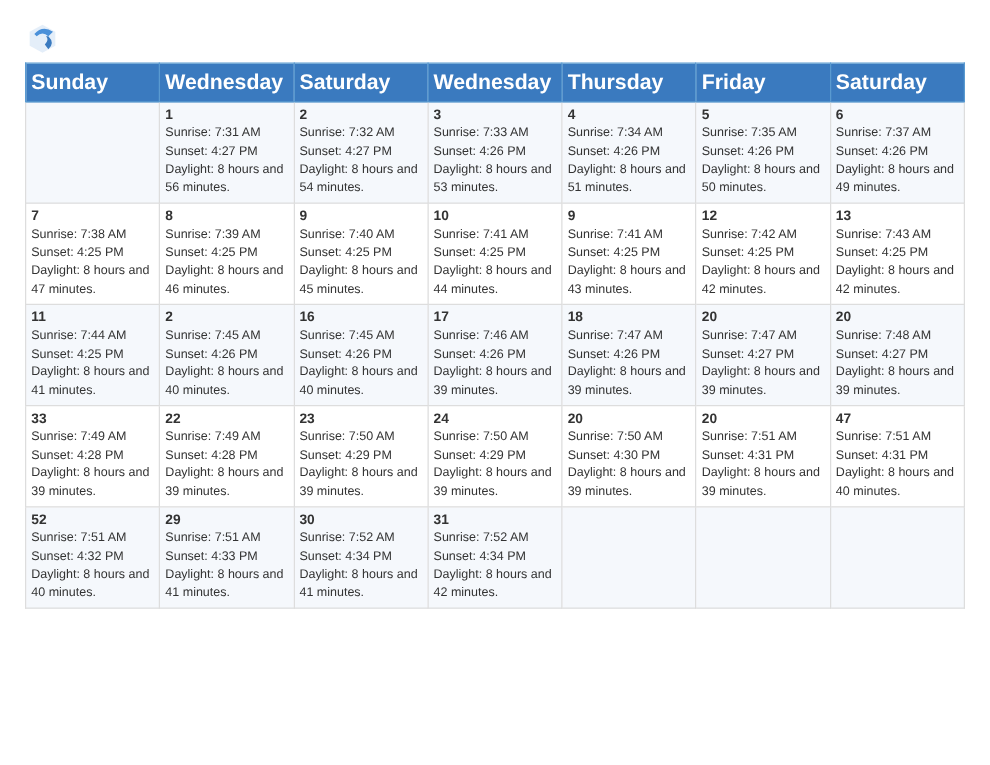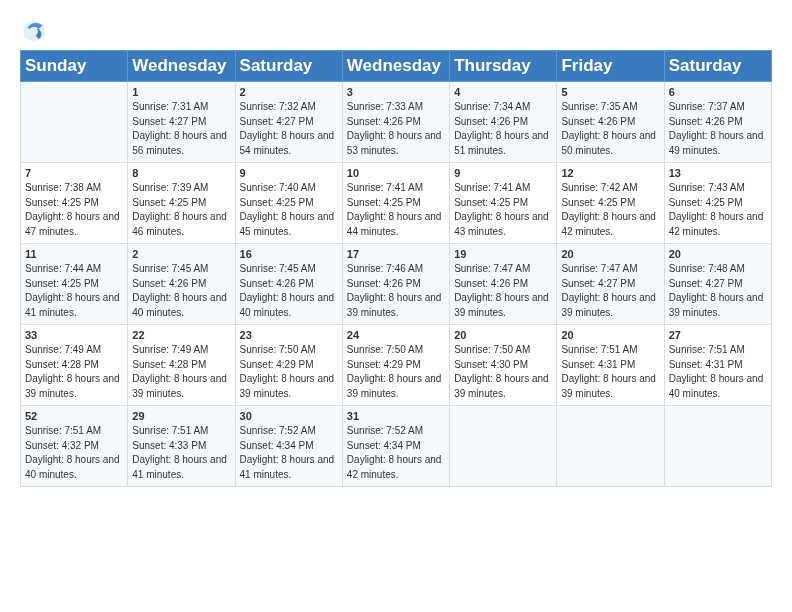--- a/index.html
+++ b/index.html
@@ -154,32 +154,32 @@
           <td><span class="day-num">10</span><span class="cell-text">Sunrise: 7:41 AM<br>Sunset: 4:25 PM<br>Daylight: 8 hours and 44 minutes.</span></td>
           <td><span class="day-num">9</span><span class="cell-text">Sunrise: 7:41 AM<br>Sunset: 4:25 PM<br>Daylight: 8 hours and 43 minutes.</span></td>
           <td><span class="day-num">12</span><span class="cell-text">Sunrise: 7:42 AM<br>Sunset: 4:25 PM<br>Daylight: 8 hours and 42 minutes.</span></td>
           <td><span class="day-num">13</span><span class="cell-text">Sunrise: 7:43 AM<br>Sunset: 4:25 PM<br>Daylight: 8 hours and 42 minutes.</span></td>
         </tr>
         <tr>
           <td><span class="day-num">11</span><span class="cell-text">Sunrise: 7:44 AM<br>Sunset: 4:25 PM<br>Daylight: 8 hours and 41 minutes.</span></td>
           <td><span class="day-num">2</span><span class="cell-text">Sunrise: 7:45 AM<br>Sunset: 4:26 PM<br>Daylight: 8 hours and 40 minutes.</span></td>
           <td><span class="day-num">16</span><span class="cell-text">Sunrise: 7:45 AM<br>Sunset: 4:26 PM<br>Daylight: 8 hours and 40 minutes.</span></td>
           <td><span class="day-num">17</span><span class="cell-text">Sunrise: 7:46 AM<br>Sunset: 4:26 PM<br>Daylight: 8 hours and 39 minutes.</span></td>
-          <td><span class="day-num">19</span><span class="cell-text">Sunrise: 7:47 AM<br>Sunset: 4:26 PM<br>Daylight: 8 hours and 39 minutes.</span></td>
+          <td><span class="day-num">18</span><span class="cell-text">Sunrise: 7:47 AM<br>Sunset: 4:26 PM<br>Daylight: 8 hours and 39 minutes.</span></td>
           <td><span class="day-num">20</span><span class="cell-text">Sunrise: 7:47 AM<br>Sunset: 4:27 PM<br>Daylight: 8 hours and 39 minutes.</span></td>
           <td><span class="day-num">20</span><span class="cell-text">Sunrise: 7:48 AM<br>Sunset: 4:27 PM<br>Daylight: 8 hours and 39 minutes.</span></td>
         </tr>
         <tr>
           <td><span class="day-num">33</span><span class="cell-text">Sunrise: 7:49 AM<br>Sunset: 4:28 PM<br>Daylight: 8 hours and 39 minutes.</span></td>
           <td><span class="day-num">22</span><span class="cell-text">Sunrise: 7:49 AM<br>Sunset: 4:28 PM<br>Daylight: 8 hours and 39 minutes.</span></td>
           <td><span class="day-num">23</span><span class="cell-text">Sunrise: 7:50 AM<br>Sunset: 4:29 PM<br>Daylight: 8 hours and 39 minutes.</span></td>
           <td><span class="day-num">24</span><span class="cell-text">Sunrise: 7:50 AM<br>Sunset: 4:29 PM<br>Daylight: 8 hours and 39 minutes.</span></td>
           <td><span class="day-num">20</span><span class="cell-text">Sunrise: 7:50 AM<br>Sunset: 4:30 PM<br>Daylight: 8 hours and 39 minutes.</span></td>
           <td><span class="day-num">20</span><span class="cell-text">Sunrise: 7:51 AM<br>Sunset: 4:31 PM<br>Daylight: 8 hours and 39 minutes.</span></td>
-          <td><span class="day-num">27</span><span class="cell-text">Sunrise: 7:51 AM<br>Sunset: 4:31 PM<br>Daylight: 8 hours and 40 minutes.</span></td>
+          <td><span class="day-num">47</span><span class="cell-text">Sunrise: 7:51 AM<br>Sunset: 4:31 PM<br>Daylight: 8 hours and 40 minutes.</span></td>
         </tr>
         <tr>
           <td><span class="day-num">52</span><span class="cell-text">Sunrise: 7:51 AM<br>Sunset: 4:32 PM<br>Daylight: 8 hours and 40 minutes.</span></td>
           <td><span class="day-num">29</span><span class="cell-text">Sunrise: 7:51 AM<br>Sunset: 4:33 PM<br>Daylight: 8 hours and 41 minutes.</span></td>
           <td><span class="day-num">30</span><span class="cell-text">Sunrise: 7:52 AM<br>Sunset: 4:34 PM<br>Daylight: 8 hours and 41 minutes.</span></td>
           <td><span class="day-num">31</span><span class="cell-text">Sunrise: 7:52 AM<br>Sunset: 4:34 PM<br>Daylight: 8 hours and 42 minutes.</span></td>
           <td></td>
           <td></td>
           <td></td>
         </tr>

